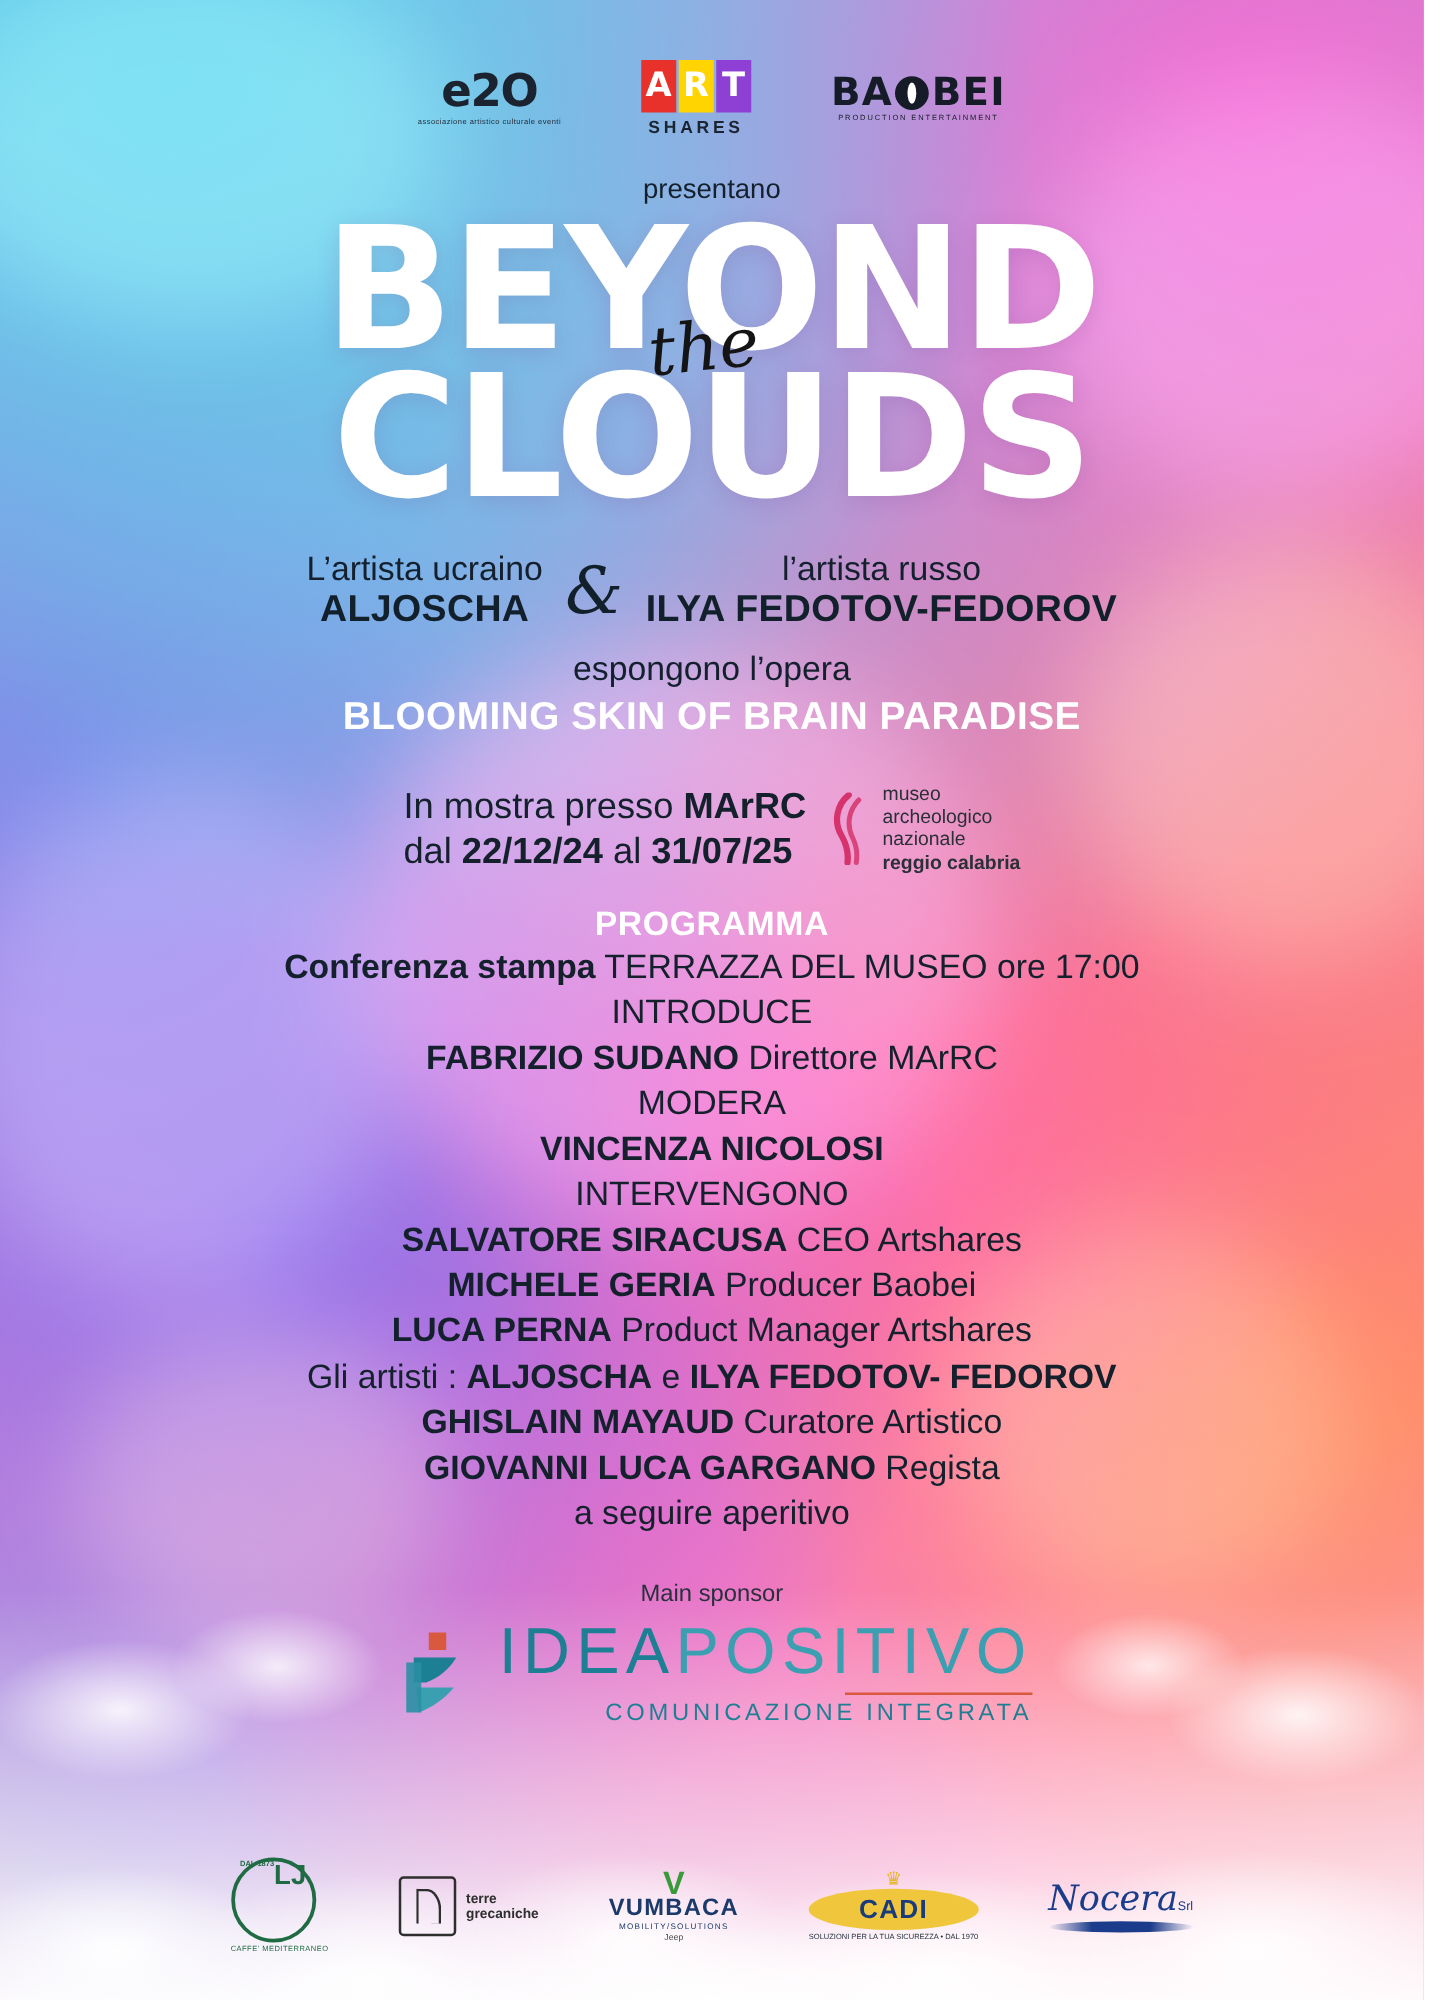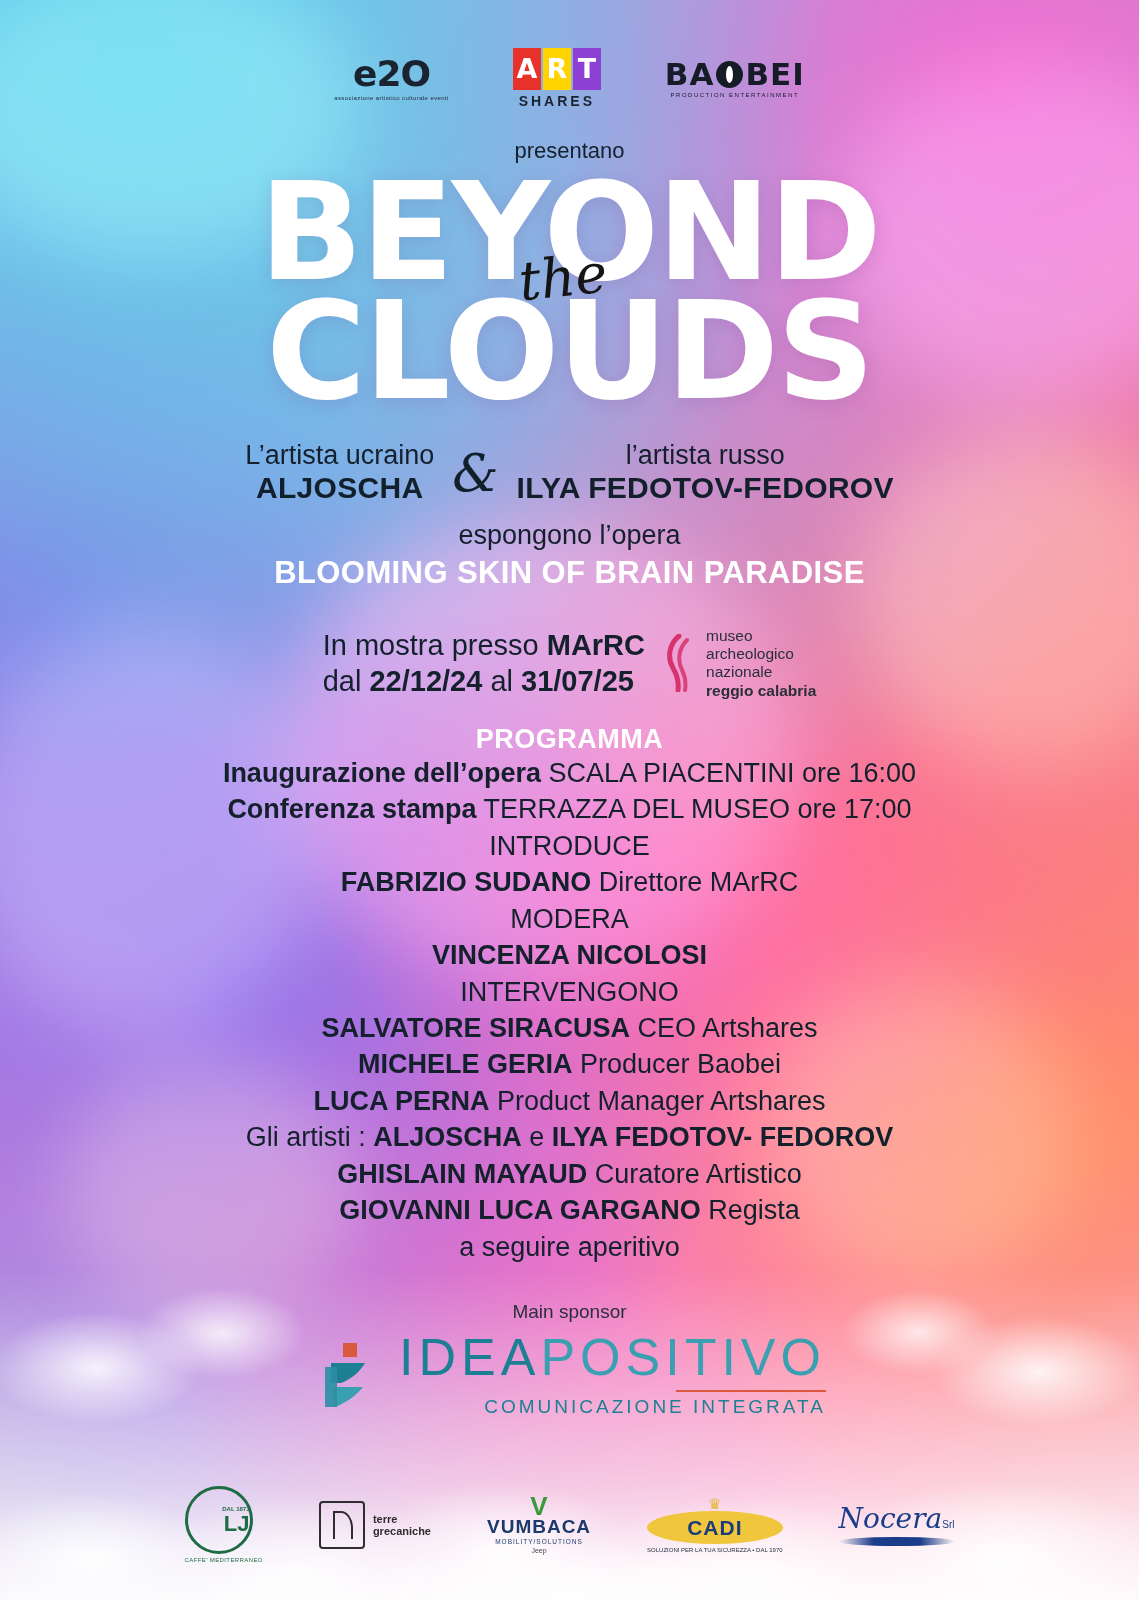--- a/index.html
+++ b/index.html
@@ -324,22 +324,21 @@
     gap: 56px;
   }
   .bs { text-align: center; line-height: 1.1; }
   .bs-caffe .circle {
     width: 62px; height: 62px;
     border-radius: 50%;
     border: 3px solid #1f6b43;
     color: #1f6b43;
     font-size: 9px;
     display: flex;
-    flex-direction: column;
-    align-items: flex-end;
+    align-items: flex-start;
     justify-content: center;
     font-weight: bold;
   }
   .bs-caffe .circle .big { font-size: 22px; line-height: 1; }
   .bs-caffe .cap { font-size: 6px; color: #1f6b43; margin-top: 3px; letter-spacing: .4px;}
   .bs-terre { display: flex; align-items: center; gap: 8px; }
   .bs-terre .box {
     width: 42px; height: 44px;
     border: 2px solid #2e2e2e;
     border-radius: 4px;
@@ -474,23 +473,20 @@
           <div>museo</div>
           <div>archeologico</div>
           <div>nazionale</div>
           <div class="strong">reggio calabria</div>
         </div>
       </div>
     </div>
 
     <div class="programma-title">PROGRAMMA</div>
 
-    <div class="prog-line">
-      <b>Inaugurazione dell’opera</b><span> SCALA PIACENTINI ore 16:00</span>
-    </div>
     <div class="prog-line">
       <b>Conferenza stampa</b><span> TERRAZZA DEL MUSEO ore 17:00</span>
     </div>
     <div class="prog-line">
       <span>INTRODUCE</span>
     </div>
     <div class="prog-line">
       <b>FABRIZIO SUDANO</b><span> Direttore MArRC</span>
     </div>
     <div class="prog-line">

